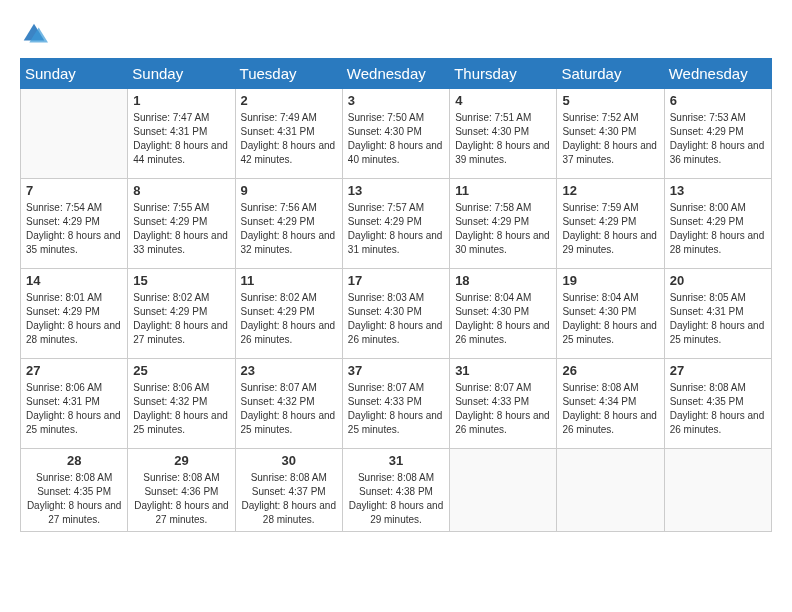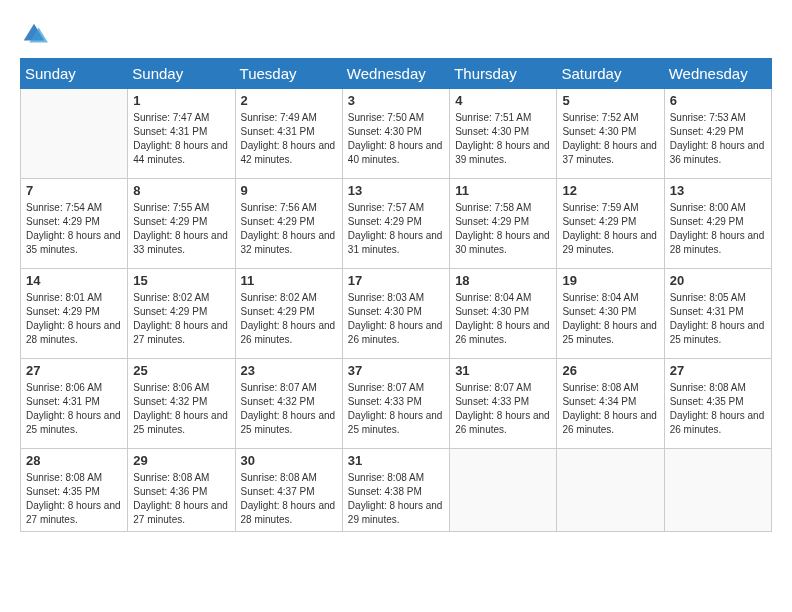--- a/index.html
+++ b/index.html
@@ -76,20 +76,21 @@
       font-weight: bold;
       margin-bottom: 3px;
     }
     .day-info {
       font-size: 10px;
       line-height: 1.4;
       color: #333;
     }
     .calendar tr:last-child td {
       height: 80px;
+      text-align: center;
     }
   </style>
 </head>
 <body>
 
 <div class="header">
   <div class="logo">
     <svg class="logo-icon" viewBox="0 0 30 30" xmlns="http://www.w3.org/2000/svg">
       <polygon points="15,4 26,22 4,22" fill="#1a6fba" opacity="0.85"></polygon>
       <polygon points="20,8 30,24 10,24" fill="#3a9ad9" opacity="0.7"></polygon>

